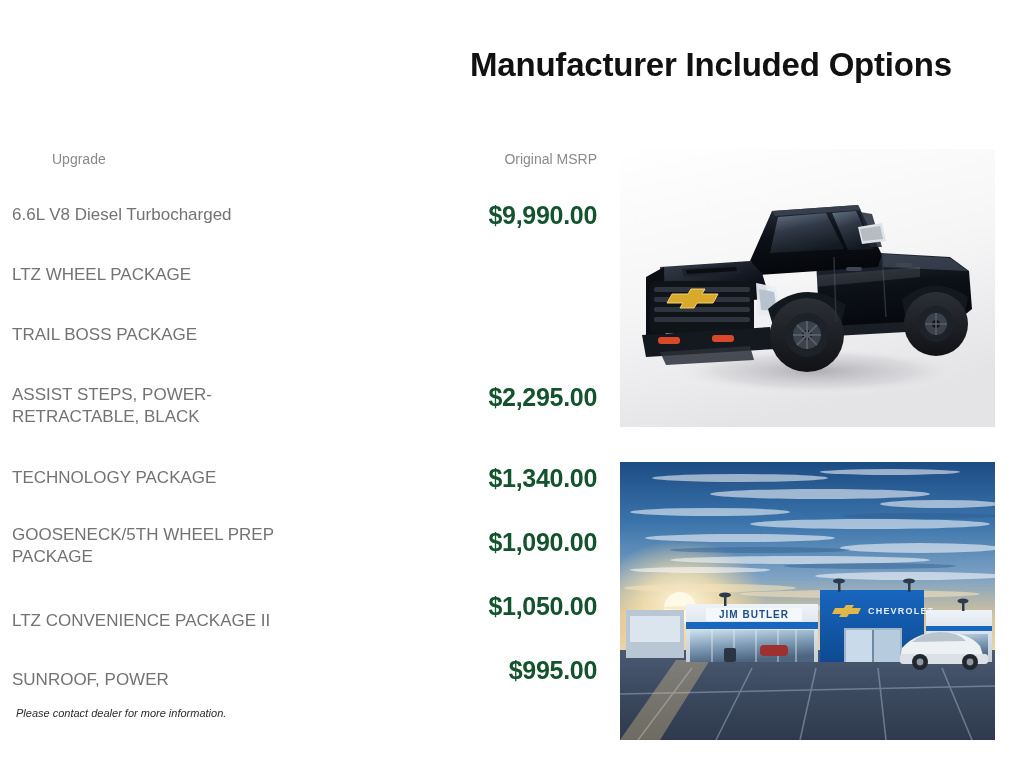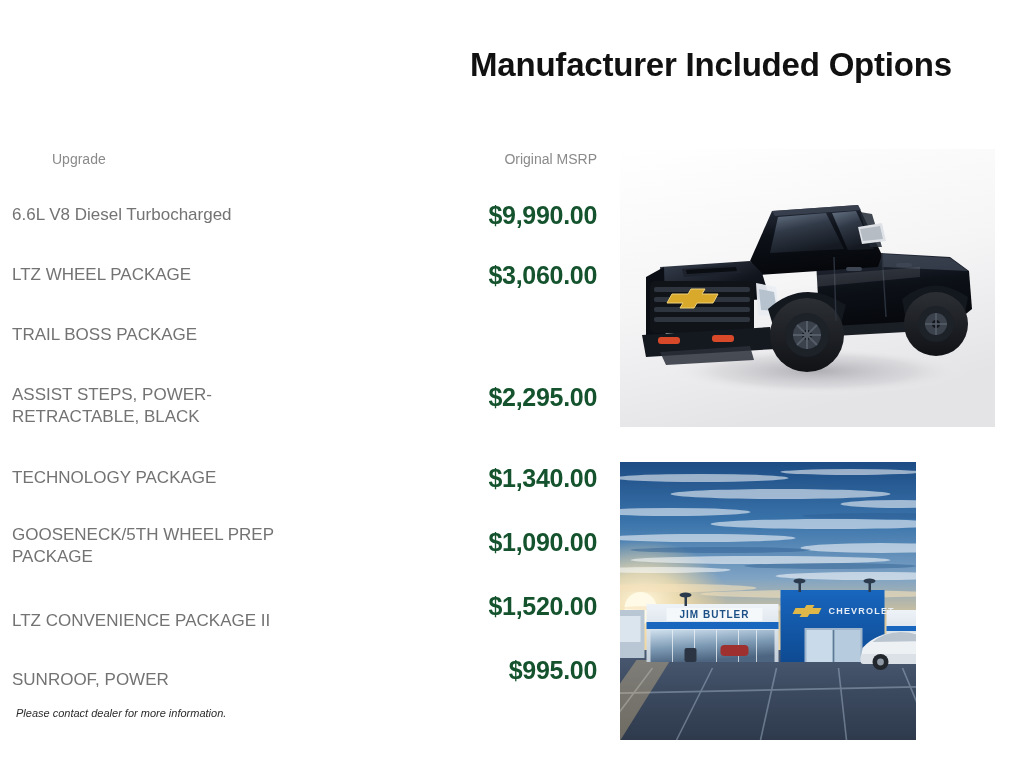--- a/index.html
+++ b/index.html
@@ -97,21 +97,21 @@
     top: 149px;
     width: 375px;
     height: 278px;
     overflow: hidden;
     background: linear-gradient(165deg, #fdfdfd 0%, #f4f4f5 55%, #e8e8ea 100%);
   }
   .media-dealer {
     position: absolute;
     left: 620px;
     top: 462px;
-    width: 296px;
+    width: 375px;
     height: 278px;
     overflow: hidden;
     background: #1b3a5c;
   }
   .media-vehicle svg, .media-dealer svg { display: block; width: 100%; height: 100%; }
 </style>
 </head>
 <body>
 
 <div class="page-title">Manufacturer Included Options</div>
@@ -133,30 +133,29 @@
   <div class="opt-label" style="top:317px;">TECHNOLOGY PACKAGE</div>
 
   <div class="opt-label" style="top:374px; width:330px;">GOOSENECK/5TH WHEEL PREP PACKAGE</div>
 
   <div class="opt-label" style="top:519px;">SUNROOF, POWER</div>
 
   <div class="opt-label" style="top:460px;">LTZ CONVENIENCE PACKAGE II</div>
 
   <div class="opt-price" style="top:50px;">$9,990.00</div>
 
-  <div class="opt-price" style="top:110px;">$3,060.00</div>
 
 
   <div class="opt-price" style="top:232px;">$2,295.00</div>
 
   <div class="opt-price" style="top:313px;">$1,340.00</div>
 
   <div class="opt-price" style="top:377px;">$1,090.00</div>
 
-  <div class="opt-price" style="top:441px;">$1,520.00</div>
+  <div class="opt-price" style="top:441px;">$1,050.00</div>
 
   <div class="opt-price" style="top:505px;">$995.00</div>
 
 </div>
 
 <div class="disclaimer">
   <div>Please contact dealer for more information.</div>
 </div>
 
 <div class="media-vehicle">

